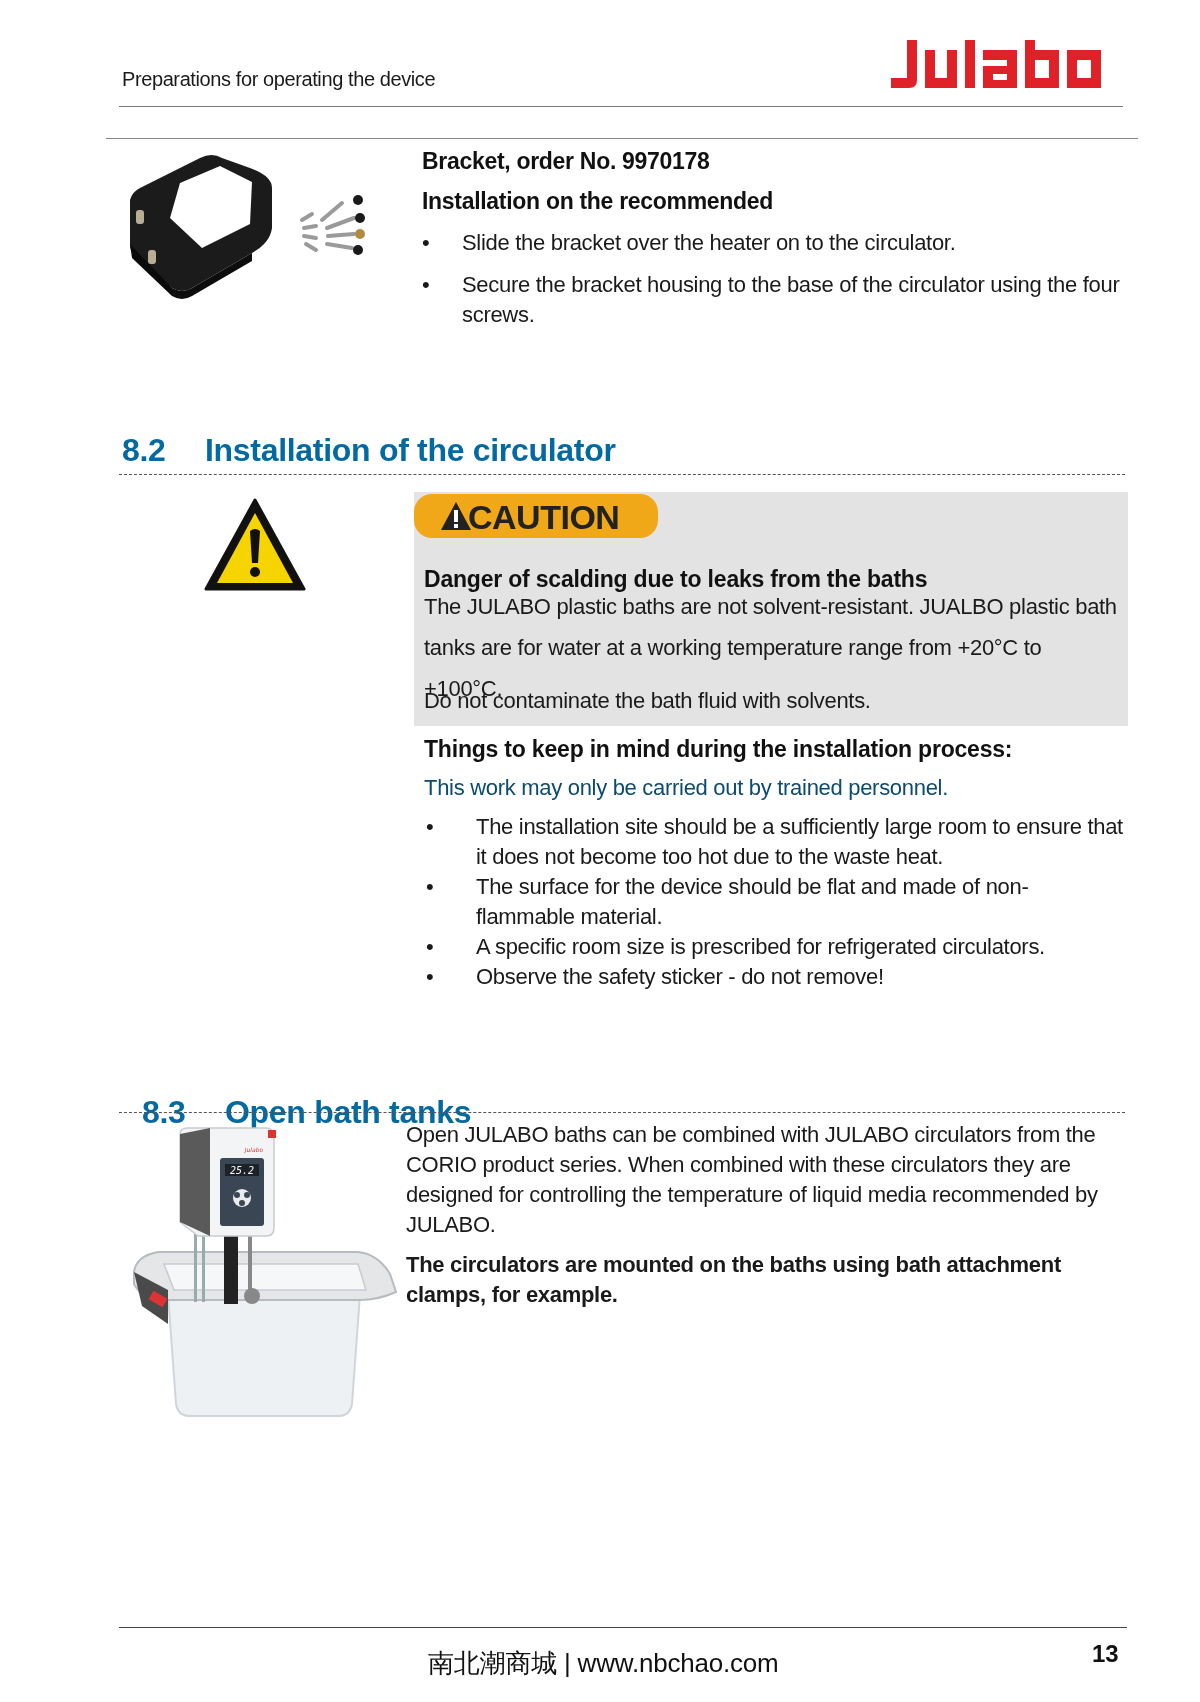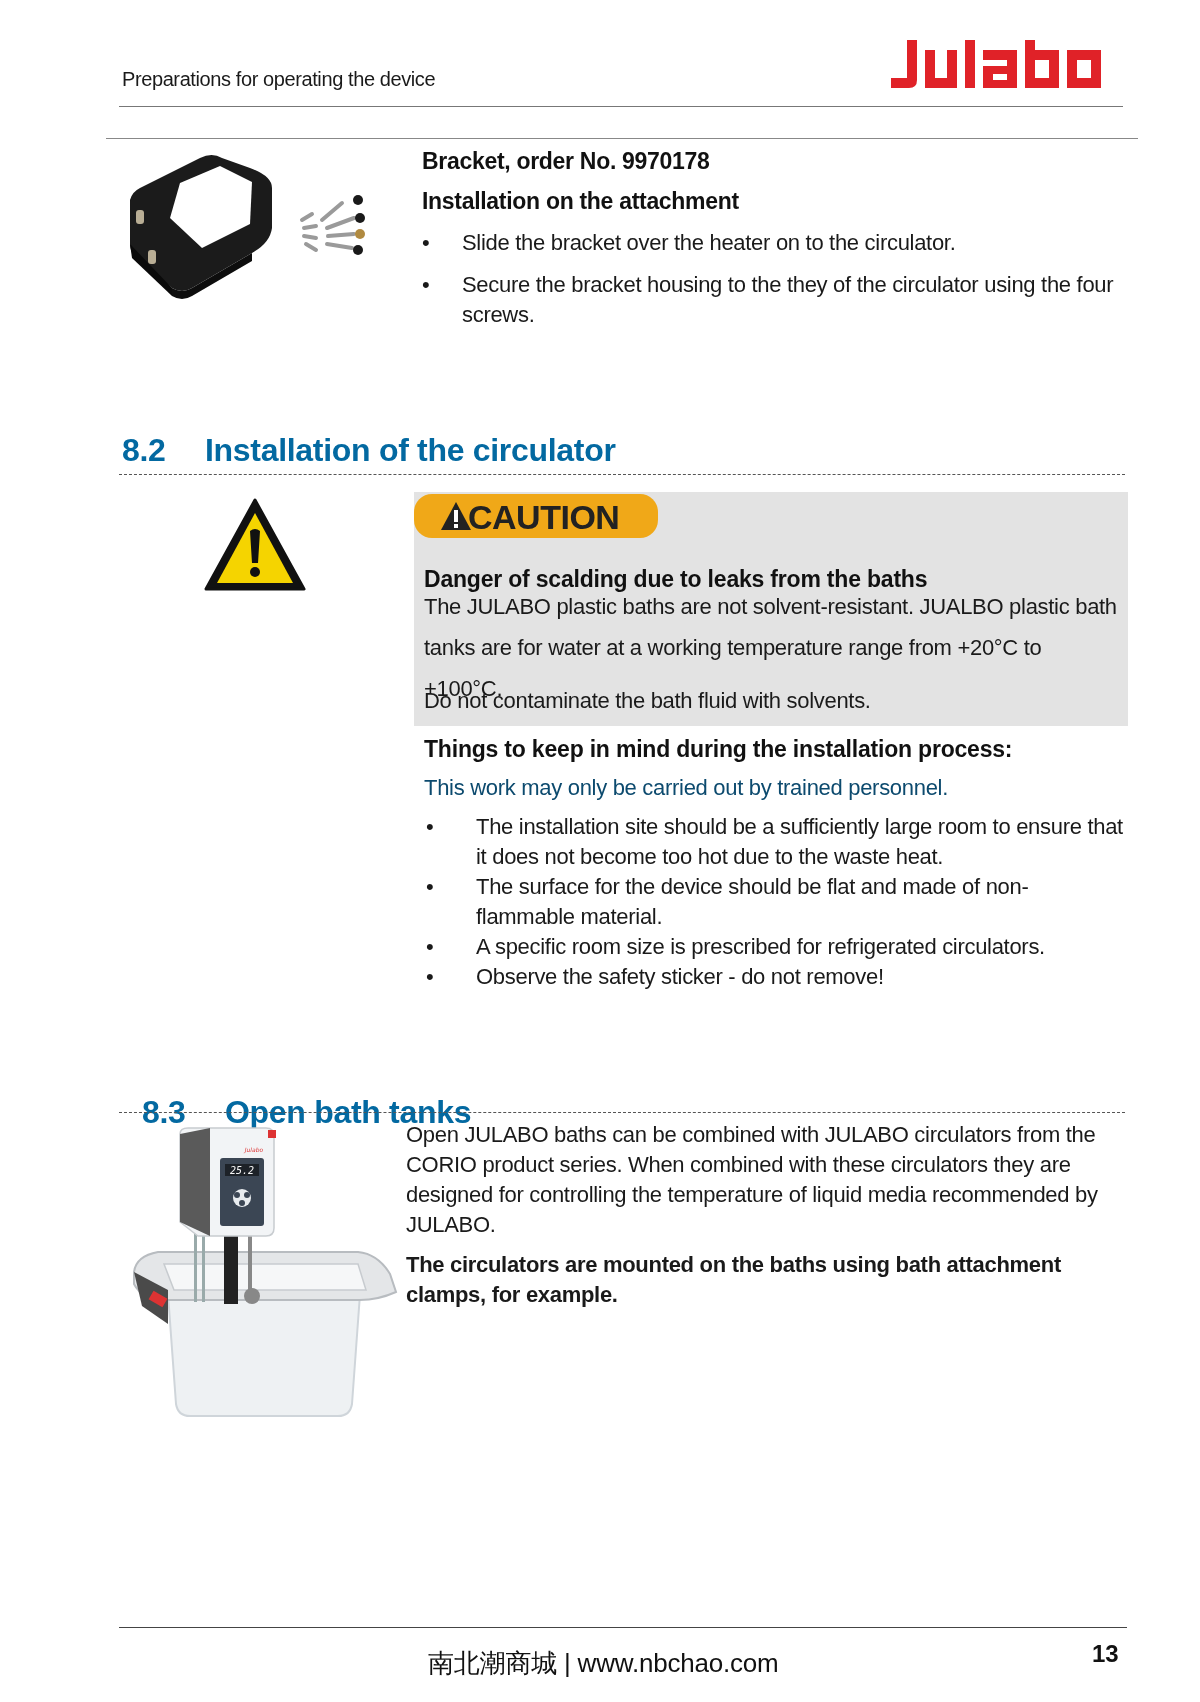--- a/index.html
+++ b/index.html
@@ -102,29 +102,29 @@
       <line x1="184" y1="96" x2="194" y2="102"></line>
     </g>
     <circle cx="236" cy="52" r="5" fill="#1a1a1a"></circle>
     <circle cx="238" cy="70" r="5" fill="#1a1a1a"></circle>
     <circle cx="238" cy="86" r="5" fill="#b08a40"></circle>
     <circle cx="236" cy="102" r="5" fill="#1a1a1a"></circle>
   </svg>
 </div>
 
 <div class="abs b-title" style="top:148px;">Bracket, order No. 9970178</div>
-<div class="abs b-title" style="top:188px;">Installation on the attachment</div>
+<div class="abs b-title" style="top:188px;">Installation on the recommended</div>
 
 <div class="bullet-row" style="top:228px;">
   <span class="dot">•</span>
   <span class="txt">Slide the bracket over the heater on to the circulator.</span>
 </div>
 <div class="bullet-row" style="top:270px;">
   <span class="dot">•</span>
-  <span class="txt">Secure the bracket housing to the they of the circulator using the four screws.</span>
+  <span class="txt">Secure the bracket housing to the base of the circulator using the four screws.</span>
 </div>
 
 <div class="abs sec-head" style="top:432px;">
   <span class="num">8.2</span><span>Installation of the circulator</span>
 </div>
 <div class="abs dash-rule" style="top:474px;"></div>
 
 <div class="abs warn-icon">
   <svg width="104" height="96" viewBox="0 0 104 96">
     <path d="M52 3 L101 92 L3 92 Z" fill="#111" stroke="#111" stroke-width="3" stroke-linejoin="round"></path>

